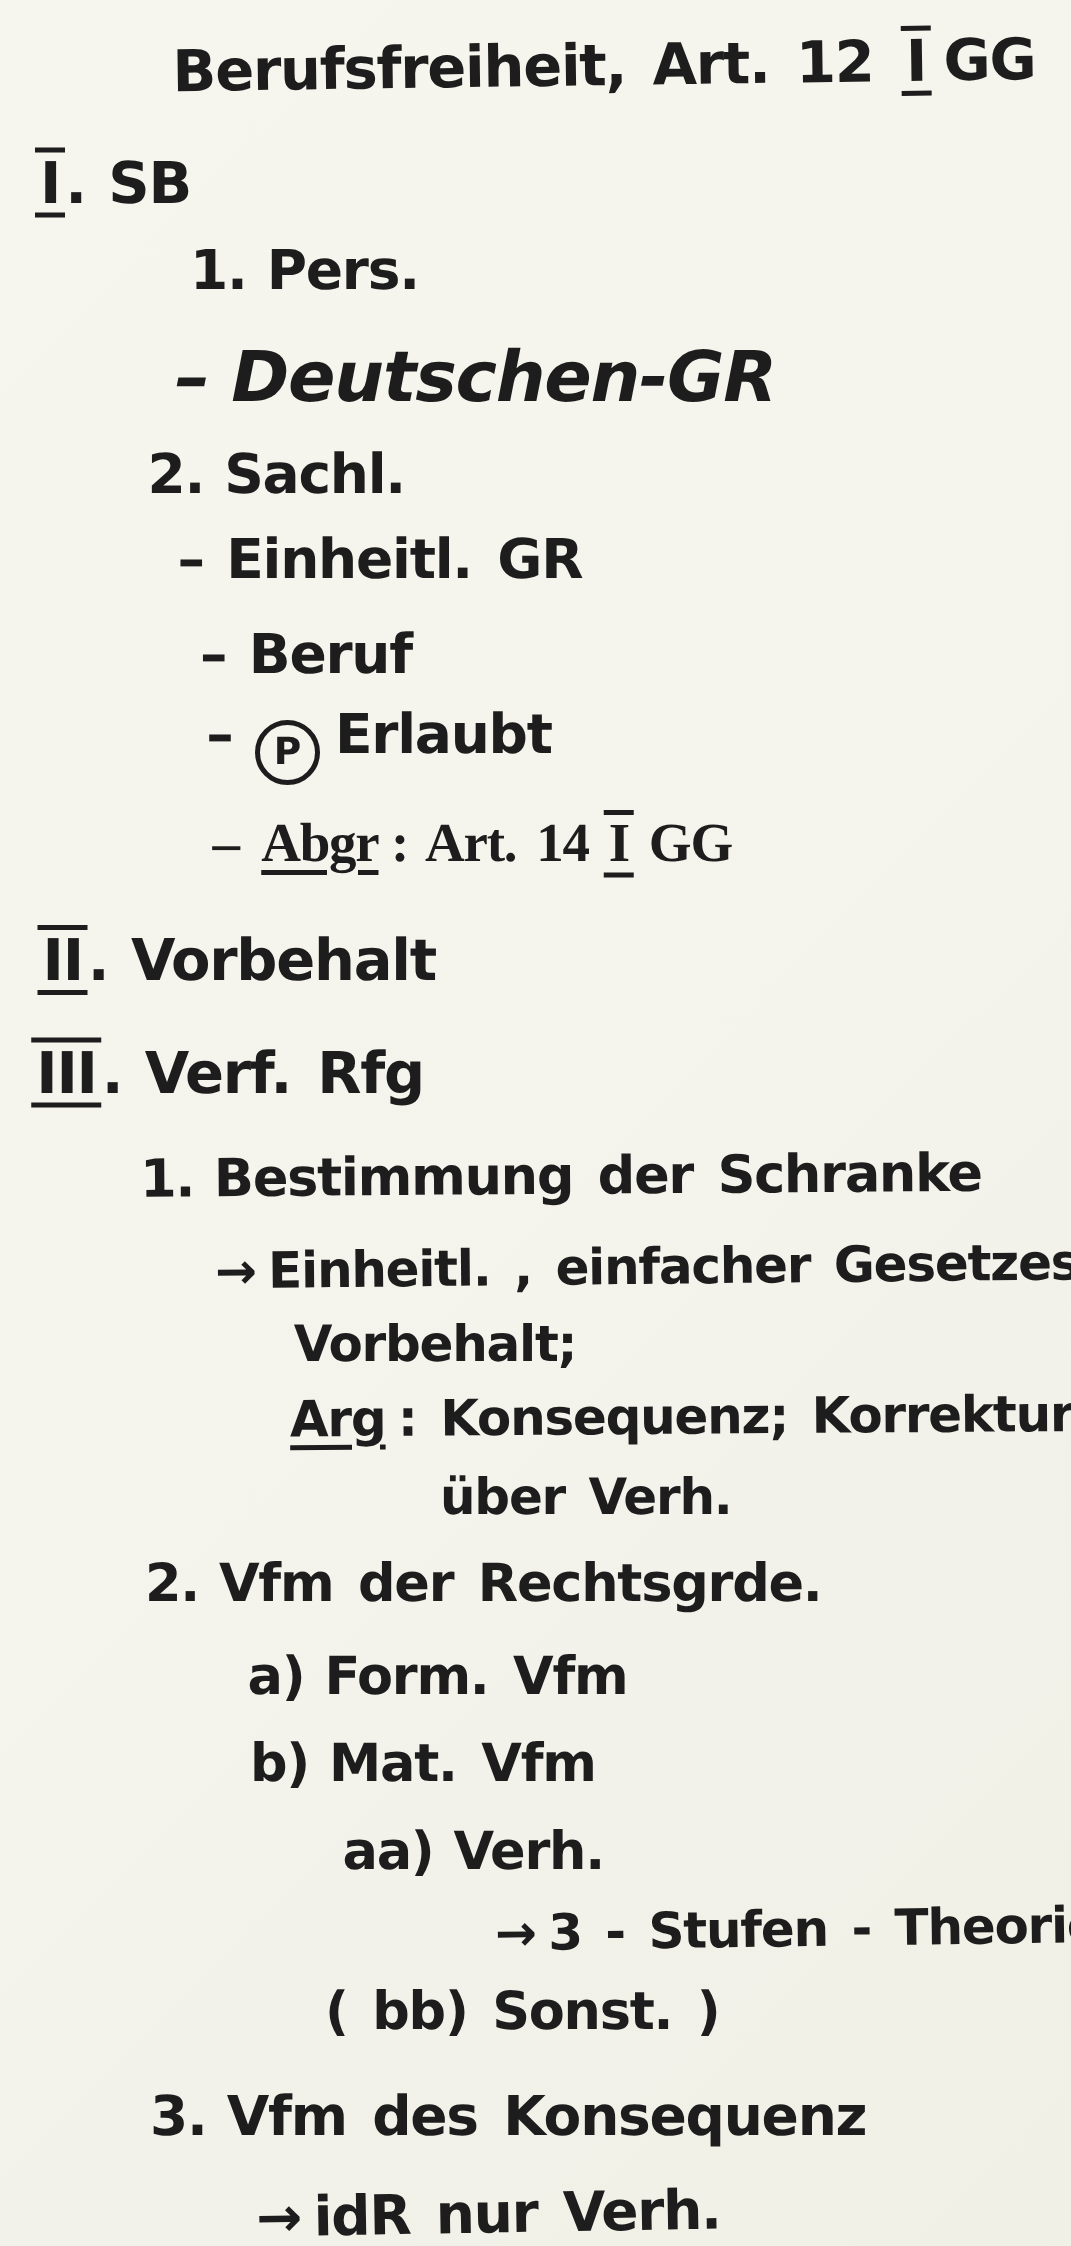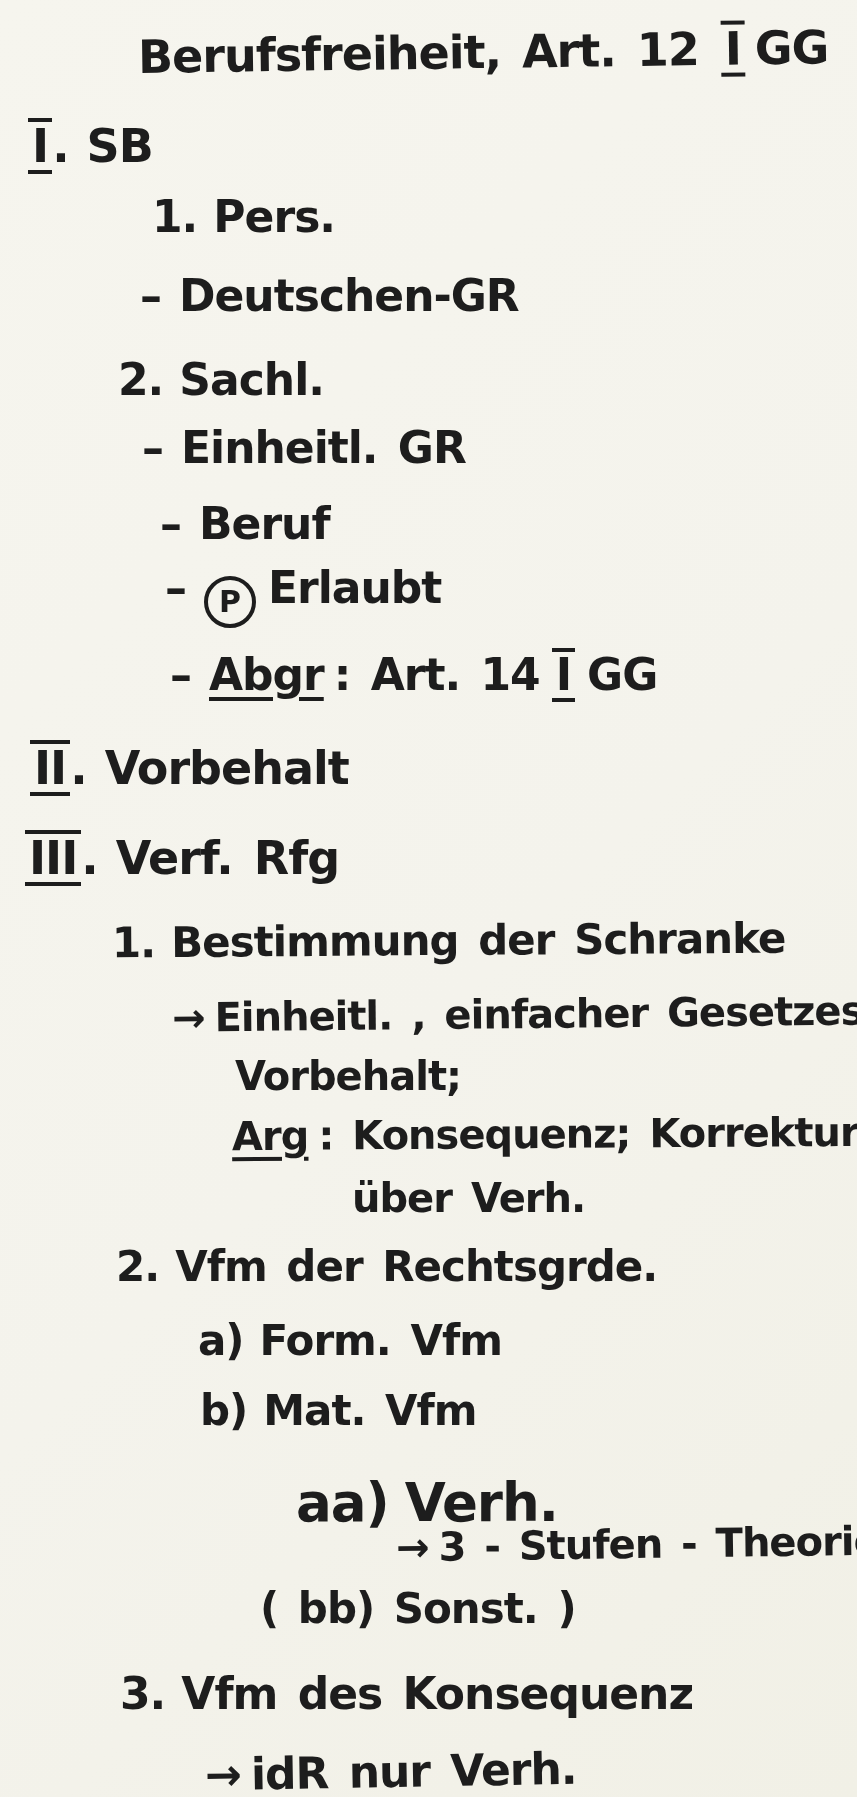--- a/index.html
+++ b/index.html
@@ -54,37 +54,37 @@
     border-radius: 50%;
     font-size: 30px;
     letter-spacing: 0;
     margin-right: 12px;
     vertical-align: -9px;
   }
   
   #t   { left: 138px; top: 24px;   font-size: 46px; transform: rotate(-0.8deg); }
   #l01 { left: 28px;  top: 118px;  font-size: 46px; }
   #l02 { left: 108px; top: 193px;  font-size: 44px; margin-left: 44px; }
-  #l03 { left: 140px; top: 272px;  font-size: 44px; }
+  #l03 { left: 140px; top: 272px;  font-size: 56px; font-style: italic; }
   #l04 { left: 106px; top: 356px;  font-size: 44px; margin-left: 12px; }
   #l05 { left: 142px; top: 424px;  font-size: 44px; }
   #l06 { left: 160px; top: 500px;  font-size: 44px; }
   #l07 { left: 165px; top: 564px;  font-size: 44px; }
-  #l08 { left: 170px; top: 648px;  font-size: 44px; }
+  #l08 { left: 170px; top: 648px;  font-size: 44px; font-family: Liberation Serif, serif; }
   #l09 { left: 30px;  top: 740px;  font-size: 46px; }
   #l10 { left: 25px;  top: 830px;  font-size: 46px; }
   #l11 { left: 112px; top: 918px;  font-size: 42px; transform: rotate(-0.4deg); }
   #l12 { left: 172px; top: 992px;  font-size: 40px; transform: rotate(-0.6deg); }
   #l13 { left: 235px; top: 1054px; font-size: 40px; }
   #l14 { left: 232px; top: 1112px; font-size: 40px; transform: rotate(-0.4deg); }
   #l15 { left: 352px; top: 1176px; font-size: 40px; }
   #l16 { left: 116px; top: 1244px; font-size: 42px; }
   #l17 { left: 198px; top: 1318px; font-size: 42px; }
   #l18 { left: 200px; top: 1388px; font-size: 42px; }
-  #l19 { left: 296px; top: 1458px; font-size: 53px; margin-top: 16px; }
+  #l19 { left: 274px; top: 1458px; font-size: 42px; }
   #l20 { left: 396px; top: 1522px; font-size: 40px; transform: rotate(-0.8deg); }
   #l21 { left: 260px; top: 1586px; font-size: 42px; }
   #l22 { left: 120px; top: 1670px; font-size: 44px; }
   #l23 { left: 205px; top: 1748px; font-size: 44px; transform: rotate(-1deg); }
 </style>
 </head>
 <body>
 
 <div class="page">
 

